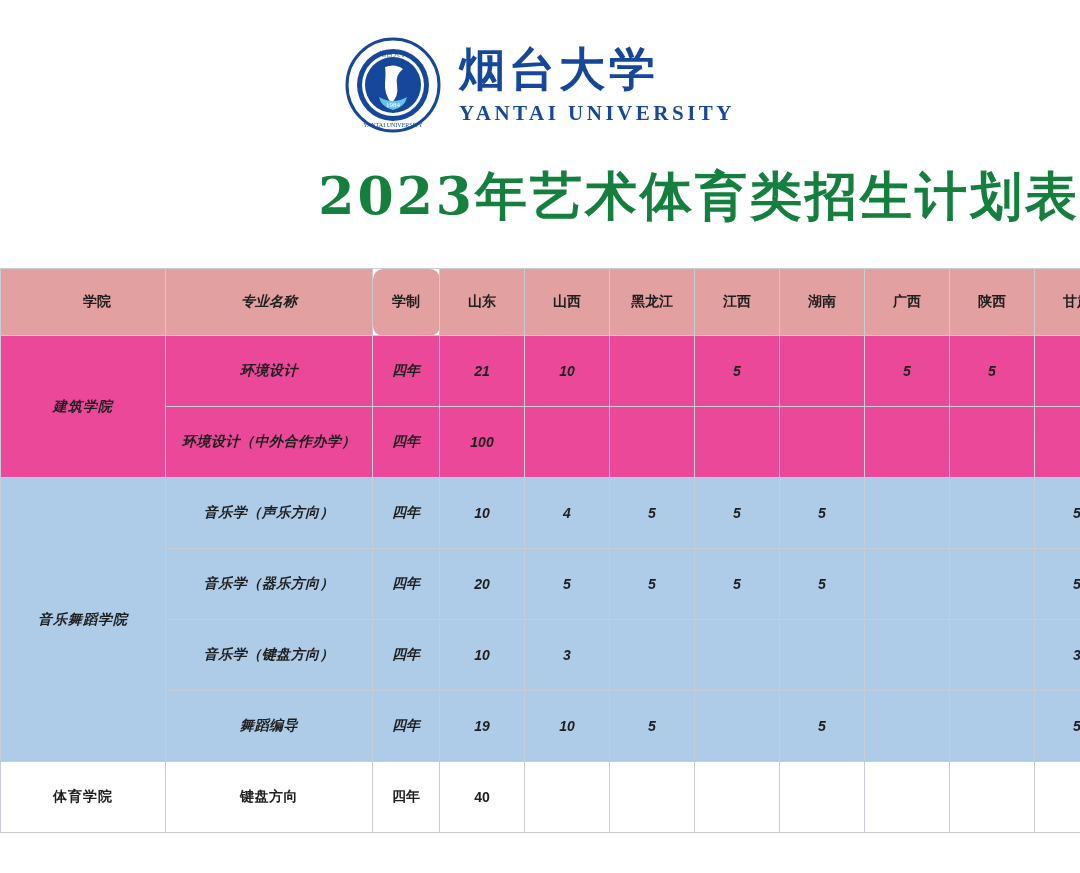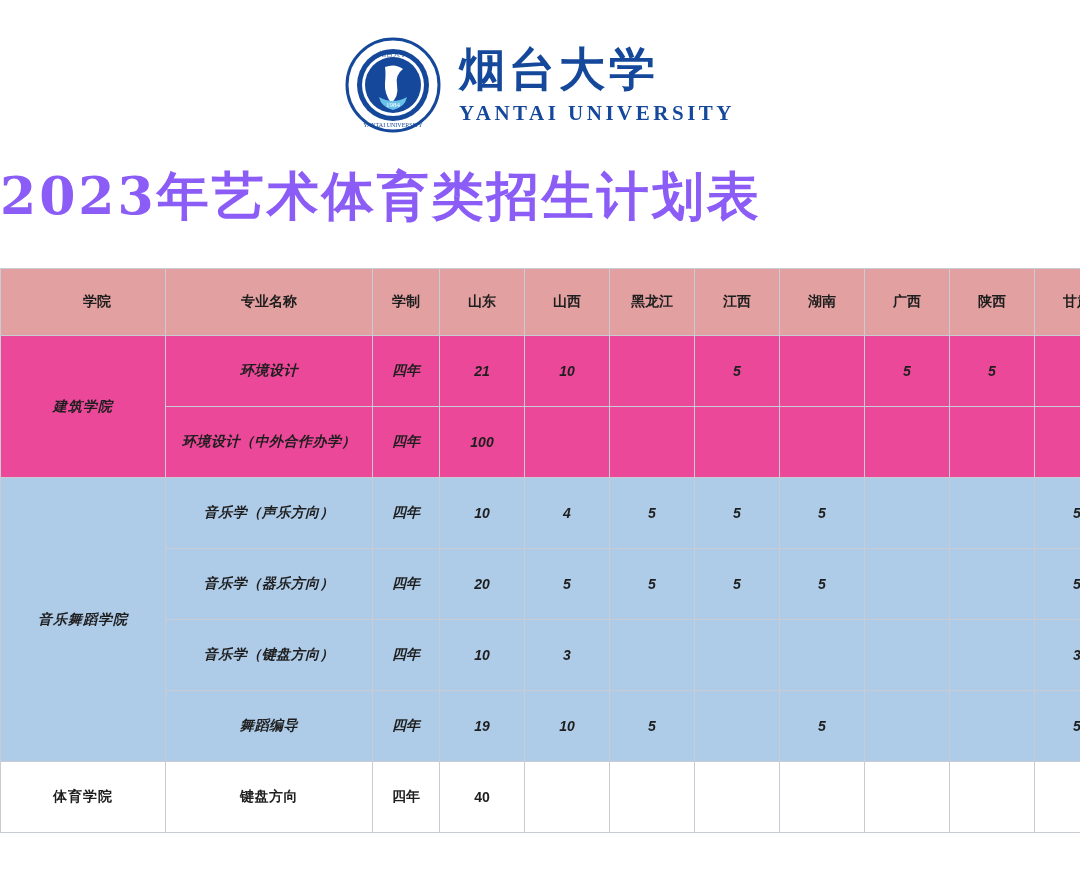--- a/index.html
+++ b/index.html
@@ -59,25 +59,25 @@
     font-family: "Liberation Serif", serif;
     font-size: 21px;
     font-weight: 700;
     letter-spacing: 3.5px;
     color: #15489a;
     margin-top: 6px;
   }
 
   
   .title {
-    text-align: left;
+    text-align: right;
     font-family: "DejaVu Serif", "Liberation Serif", serif;
     font-size: 52px;
     font-weight: 700;
-    color: #8b5cf6;
+    color: #15803d;
     letter-spacing: 3px;
     margin-top: 42px;
     margin-bottom: 0;
   }
 
   
   .table-wrap {
     margin-top: 36px;
     width: 1080px;
   }
@@ -97,22 +97,22 @@
   }
   thead th {
     height: 66px;
     background: #e3a0a0;
     color: #4a1515;
     font-weight: 700;
     font-size: 15px;
     border-color: #d0a0a0;
   }
   thead th.hdr-dept   { width: 136px; padding-left: 28px; }
-  thead th.hdr-major  { width: 206px; }
-  thead th.hdr-len    { width: 66px; }
+  thead th.hdr-major  { width: 206px; font-style: italic; }
+  thead th.hdr-len    { width: 66px; border-radius: 10px; }
   thead th.prov       { width: 84px; font-family: Liberation Serif, serif; }
 
   tbody tr.group-a td { background: #ec4899; height: 70px; font-style: italic; }
   tbody tr.group-b td { background: #aecbe8; height: 70px; font-style: italic; }
   tbody tr.group-c td { background: #ffffff; height: 70px; }
 
   td.dept {
     font-size: 15px;
     font-weight: 700;
     letter-spacing: 1px;

